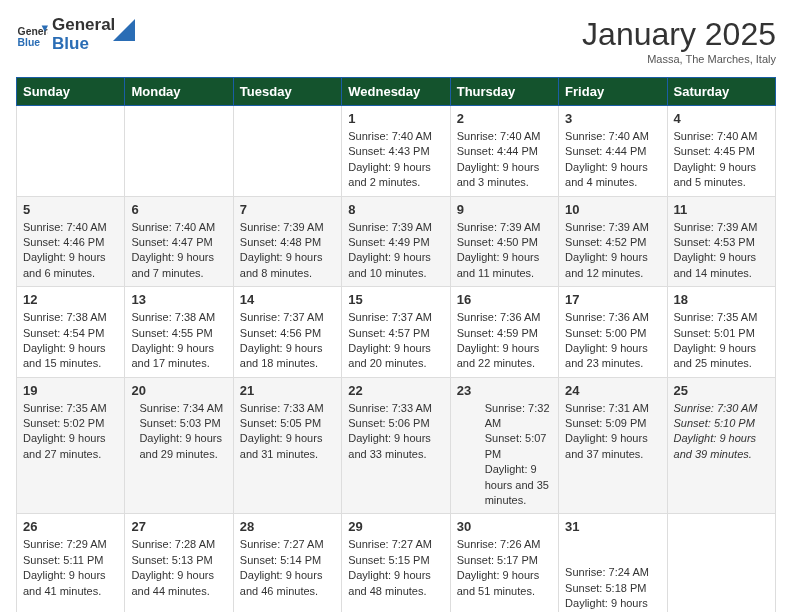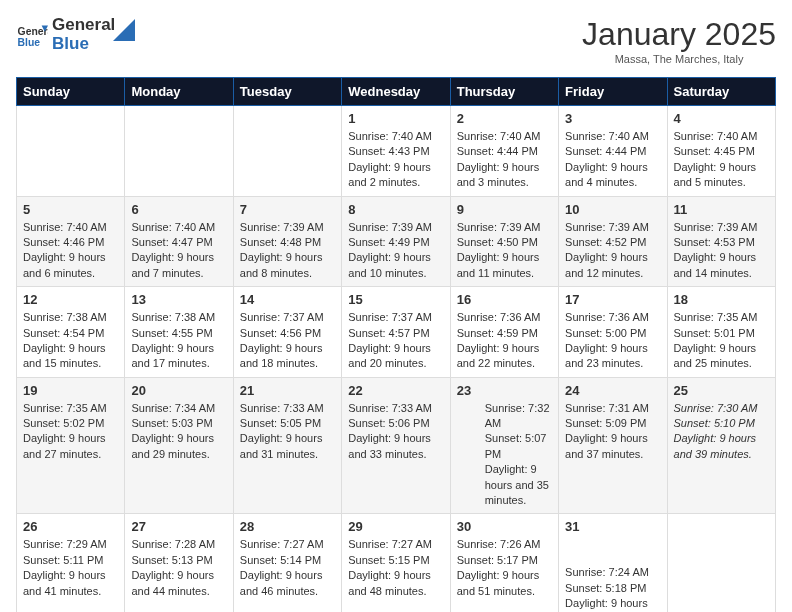--- a/index.html
+++ b/index.html
@@ -19,38 +19,38 @@
     .logo {
       display: flex;
       align-items: center;
       gap: 4px;
     }
     .logo-icon {
       width: 32px;
       height: 32px;
     }
     .title-block {
-      text-align: center;
+      text-align: right;
     }
     .title-month {
       font-size: 32px;
       font-weight: normal;
       color: #333;
     }
     .title-location {
       font-size: 11px;
       color: #555;
     }
     .calendar {
       width: 100%;
       border-collapse: collapse;
       border: 1px solid #ccc;
     }
     .calendar th {
-      background-color: #0f172a;
+      background-color: #14532d;
       color: #fff;
       text-align: left;
       padding: 6px 6px;
       font-size: 13px;
       border: 1px solid #1a5da5;
     }
     .calendar td {
       vertical-align: top;
       padding: 5px 6px;
       border: 1px solid #ddd;
@@ -234,21 +234,21 @@
       </tr>
       <tr>
         <td>
           <div class="day-number">19</div>
           <div class="day-info" style="white-space: pre-line;">Sunrise: 7:35 AM
 Sunset: 5:02 PM
 Daylight: 9 hours and 27 minutes.</div>
         </td>
         <td>
           <div class="day-number">20</div>
-          <div class="day-info" style="white-space: pre-line;">Sunrise: 7:34 AM
+          <div class="day-info" style="white-space: pre-line; margin-left: 8px;">Sunrise: 7:34 AM
 Sunset: 5:03 PM
 Daylight: 9 hours and 29 minutes.</div>
         </td>
         <td>
           <div class="day-number">21</div>
           <div class="day-info" style="white-space: pre-line;">Sunrise: 7:33 AM
 Sunset: 5:05 PM
 Daylight: 9 hours and 31 minutes.</div>
         </td>
         <td>

